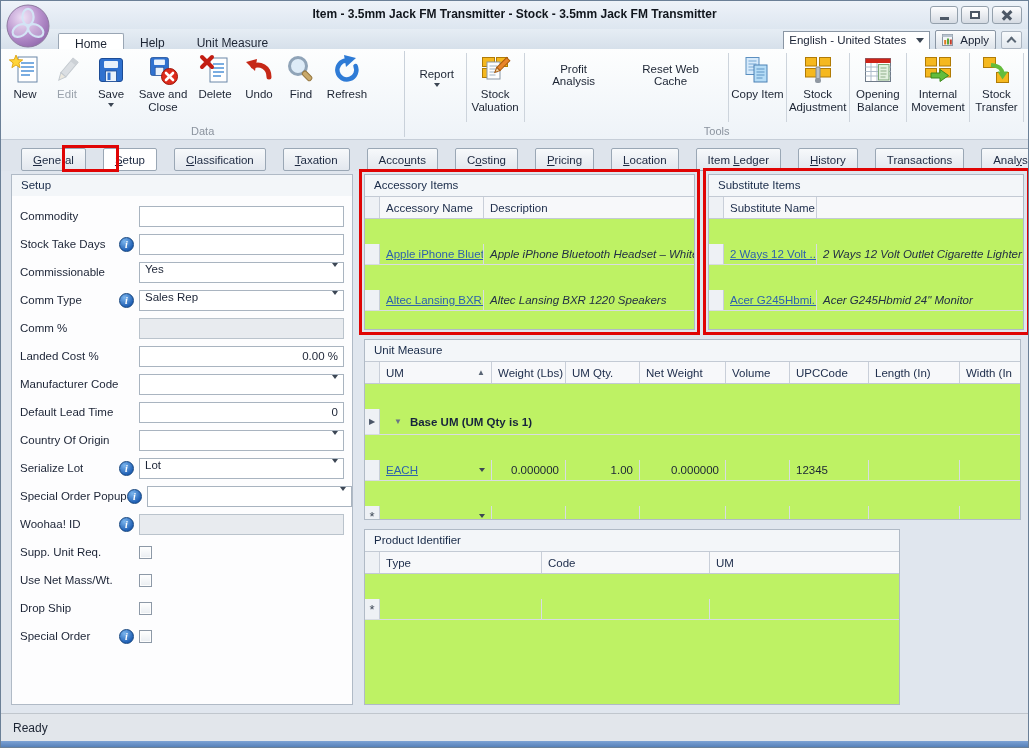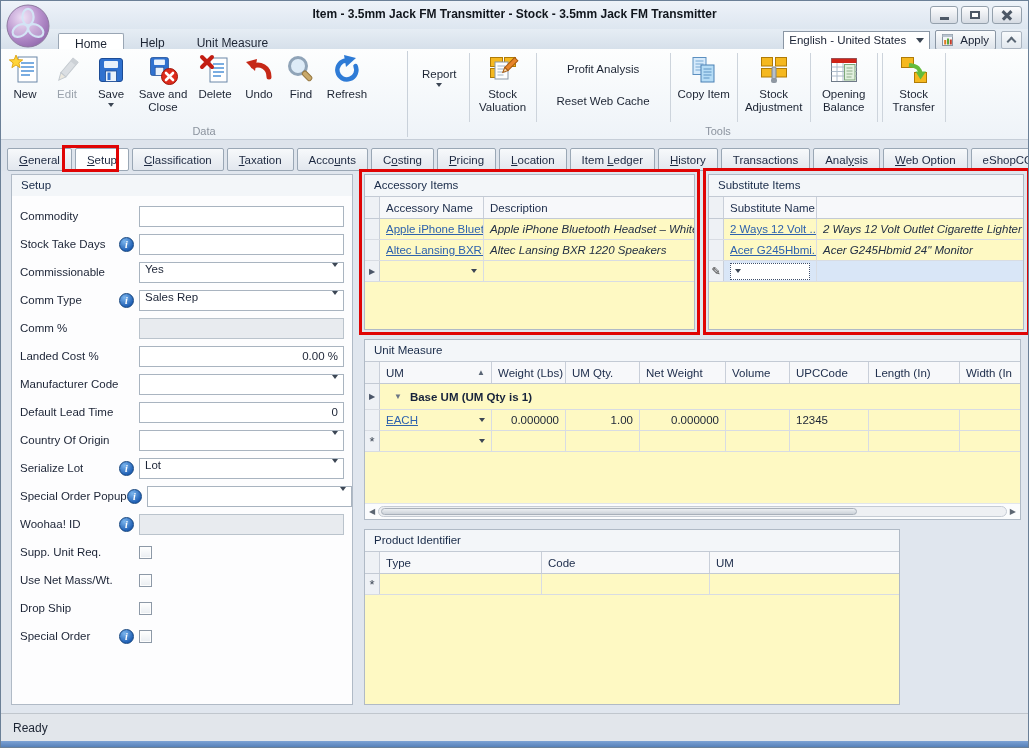--- a/index.html
+++ b/index.html
@@ -46,31 +46,31 @@
   .rgrouplabel { height:15px; line-height:14px; text-align:center; color:#8b939e; font-size:11px; }
   .rgroupsep { width:1px; background:#c9d1da; margin:2px 0; }
   .risep { width:1px; background:#cdd4dc; align-self:stretch; margin:1px 2px 2px; }
   .rbtn { display:flex; flex-direction:column; align-items:center; padding-top:2px; }
   .rbtn .ricon { width:32px; height:32px; display:flex; align-items:center; justify-content:center; }
   .rlabel { font-size:11.5px; color:#1c2433; text-align:center; line-height:1.15; margin-top:2px; }
   .rbtn.disabled .rlabel { color:#9aa2ac; }
   .rbtn.disabled .ricon { opacity:.55; }
   .dd { margin-top:2px; }
   .rbtn-report { justify-content:center; padding:14px 10px 0; }
-  .stackcol { display:flex; flex-direction:column; justify-content:flex-start; gap:14px; padding:8px 10px 0; }
+  .stackcol { display:flex; flex-direction:row; justify-content:flex-start; gap:14px; padding:8px 10px 0; }
   .rtextbtn { font-size:11.5px; color:#1c2433; padding:3px 8px; text-align:center; }
   .w-new{width:40px}.w-edit{width:44px}.w-save{width:44px}.w-sc{width:60px}.w-del{width:44px}
   .w-undo{width:44px}.w-find{width:40px}.w-ref{width:52px}
   .w-sv{width:62px}.w-ci{width:62px}.w-sa{width:68px}.w-ob{width:62px}.w-im{width:68px}.w-st{width:58px}
 
   
   #docstrip { position:absolute; left:0; top:139px; width:100%; height:31px; background:#dee4ec;
     display:flex; align-items:flex-end; padding:0 0 0 6px; }
   .dtab { height:23px; padding:0 11px; display:flex; align-items:center; border:1px solid #9aa7b5; border-radius:2px;
-    background:linear-gradient(#f7f9fb,#e2e7ee); margin-right:3px; font-size:11.5px; color:#1c2840; white-space:nowrap; }
+    background:linear-gradient(#f7f9fb,#e2e7ee); margin-right:3px; font-size:11.5px; color:#1c2840; white-space:nowrap;margin-left:14px; }
   .dtab.active { background:#fff; }
   .dtab .key { text-decoration:underline; }
 
   
   #content { position:absolute; left:0; top:170px; width:100%; height:542px; background:#e0e6ee; }
   .gbox { position:absolute; border:1px solid #b0bac6; background:#fdfdfe; display:flex; flex-direction:column; }
   .gbox-title { height:21px; line-height:21px; padding:0 9px; font-size:11.5px; color:#182a48; background:#f3f6f9; flex:none; }
 
   
   #setupPanel { left:10px; top:3px; width:342px; height:531px; }
@@ -83,21 +83,21 @@
   .fctrl { width:205px; flex:none; display:flex; align-items:center; }
   .ftext { width:100%; height:21px; border:1px solid #a9b4c0; padding:0 5px;
     font:11.5px "Liberation Sans","DejaVu Sans",sans-serif; color:#1b2335; background:#fff; }
   .ftext.right { text-align:right; }
   .ftext.dis { background:#e8ebef; border-color:#bac3cc; }
   .combo { width:100%; height:21px; border:1px solid #a9b4c0; background:#fff; display:flex; align-items:flex-start; padding:0 5px; }
   .combo .cval { flex:1; font-size:11.5px; }
   .cbx { width:13px; height:13px; border:1px solid #8d99a7; background:linear-gradient(#fff,#e9edf1); box-shadow:inset 0 0 0 1px #fdfdfd; }
 
   
-  .grid { flex:1; display:flex; flex-direction:column; background:#fef9c3; border-top:1px solid #c3cad4; overflow:hidden; }
+  .grid { flex:1; display:flex; flex-direction:column; background:#bef264; border-top:1px solid #c3cad4; overflow:hidden;gap:25px; }
   .ghead { display:flex; height:22px; background:#f7f8fa; border-bottom:1px solid #c3cad4; flex:none; }
   .ghead .gc { display:flex; align-items:center; padding:0 6px; font-size:11.5px; color:#21304e; border-right:1px solid #c9cfd9; overflow:hidden; white-space:nowrap; }
   .gind { width:15px; flex:none; background:#eef1f5; border-right:1px solid #c9cfd9; display:flex; align-items:center; justify-content:center; color:#4a5568; font-size:8px; }
   .grow { display:flex; height:21px; border-bottom:1px solid #d8dce3; flex:none; }
   .gcell { padding:0 6px; font-size:11.5px; display:flex; align-items:center; border-right:1px solid #d8dce3; overflow:hidden; white-space:nowrap; color:#1b2335; }
   .glink { color:#2e62ad; text-decoration:underline; }
   .gitalic { font-style:italic; color:#222f44; }
   .flex1 { flex:1; border-right:none !important; }
   .num { justify-content:flex-end; }
   .newstar { font-size:13px; color:#3c4654; }
@@ -367,20 +367,32 @@
               <rect x="3.5" y="4.5" width="25" height="23" fill="#fff" stroke="#6e7a88"></rect>
               <rect x="3.5" y="4.5" width="25" height="4.5" fill="#cf2318"></rect>
               <path d="M3.5 13h25M3.5 17.5h25M3.5 22h25M9 9v18M15 9v18" stroke="#aebccb" stroke-width="1"></path>
               <rect x="16.5" y="10.5" width="10.5" height="15.5" fill="#e2f0df" stroke="#7ca878"></rect>
               <path d="M18.5 14h6M18.5 17h6M18.5 20h6M18.5 23h5" stroke="#8fae8a" stroke-width="1"></path>
             </svg>
             </span>
           <span class="rlabel">Opening Balance</span>
         </div>
         <div class="risep"></div>
+        <div class="rbtn w-im">
+          <span class="ricon">
+            <svg width="32" height="32" viewBox="0 0 32 32">
+              <rect x="3.5" y="3.5" width="11" height="8.5" fill="#f5b81f" stroke="#b07b06"></rect>
+              <rect x="17.5" y="3.5" width="11" height="8.5" fill="#f5b81f" stroke="#b07b06"></rect>
+              <rect x="3.5" y="14.5" width="11" height="8.5" fill="#f5b81f" stroke="#b07b06"></rect>
+              <rect x="17.5" y="14.5" width="11" height="8.5" fill="#f5b81f" stroke="#b07b06"></rect>
+              <polygon points="9,19 18,19 18,15.5 26.5,21.5 18,27.5 18,24 9,24" fill="#64bc3c" stroke="#3b8a1c"></polygon>
+            </svg>
+            </span>
+          <span class="rlabel">Internal Movement</span>
+        </div>
         <div class="risep"></div>
         <div class="rbtn w-st">
           <span class="ricon">
             <svg width="32" height="32" viewBox="0 0 32 32">
               <rect x="3.5" y="3.5" width="12" height="10" fill="#f5b81f" stroke="#b07b06"></rect>
               <rect x="16.5" y="18.5" width="12" height="10" fill="#f5b81f" stroke="#b07b06"></rect>
               <path d="M11 11C20 12 22 15 22.5 20" fill="none" stroke="#64bc3c" stroke-width="4"></path>
               <polygon points="17.5,17.5 28,17.5 22.5,25.5" fill="#64bc3c"></polygon>
             </svg>
             </span>

